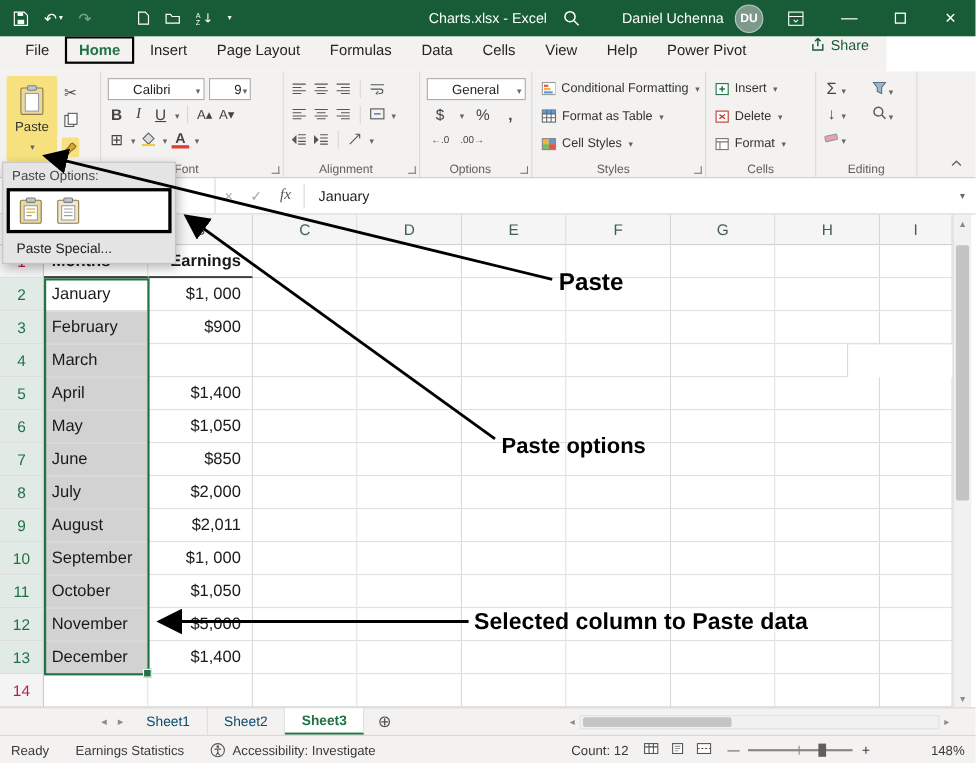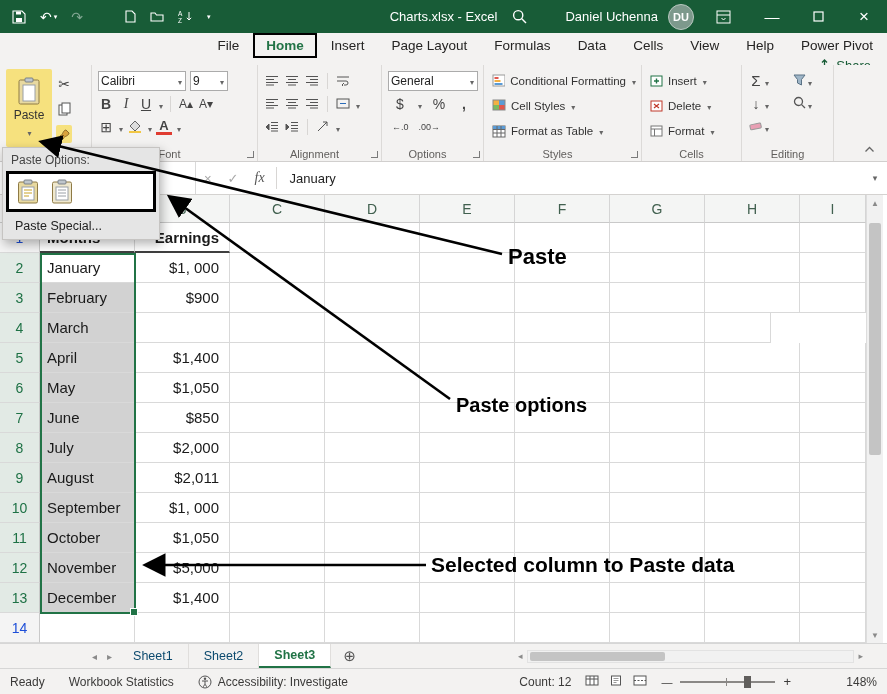--- a/index.html
+++ b/index.html
@@ -20,36 +20,36 @@
   .tb-title { position:absolute; left:0; right:0; text-align:center; top:9px; font-size:13px; pointer-events:none;}
   .tb-right { margin-left:auto; display:flex; align-items:center; height:33px; }
   .tb-search { margin-right:38px; display:flex; align-items:center;}
   .tb-user { font-size:13px; margin-right:10px; }
   .avatar { width:26px; height:26px; border-radius:50%; background:#7d998c; border:1px solid #b9c9c1;
     display:flex; align-items:center; justify-content:center; font-size:11px; font-weight:bold; margin-right:22px;}
   .tb-ribopt { margin-right:18px; display:flex; }
   .winbtn { width:46px; height:33px; display:flex; align-items:center; justify-content:center; font-size:15px; }
 
   
-  .tabrow { position:absolute; top:33px; left:0; width:887px; height:32px; background:#F3F2F1;
-    display:flex; align-items:flex-end; font-size:13.5px; color:#252423; padding-left:10px;flex-direction:column;}
+  .tabrow { position:absolute; top:33px; left:0; width:806px; height:32px; background:#F3F2F1;
+    display:flex; align-items:flex-start; font-size:13.5px; color:#252423; padding-left:10px;}
   .rtab { padding:5px 13px; margin-right:1px; white-space:nowrap; }
   .rtab.active { border:2px solid #000; color:#217346; padding:3px 11px; font-weight:600; }
   .share { margin-left:auto; margin-right:16px; display:flex; align-items:center; gap:5px; color:#185C37; font-size:13px;}
 
   
   .ribbon { position:absolute; top:65px; left:0; width:887px; height:97px; background:#F3F2F1;
     border-bottom:1px solid #D1CFCE; display:flex; z-index:4;}
   .rgroup { position:relative; border-right:1px solid #DCDAD8; padding:4px 5px 16px 6px; }
   .glabel { position:absolute; bottom:1px; left:0; right:10px; text-align:center; font-size:11px; color:#605E5C; }
   .launcher { position:absolute; bottom:3px; right:3px; width:7px; height:7px;
     border-right:1.5px solid #7a7a7a; border-bottom:1.5px solid #7a7a7a; }
   .rrow { display:flex; align-items:center; gap:4px; height:23px; }
   .combo { background:#fff; border:1px solid #ABABAB; height:20px; display:flex; align-items:center;
-    justify-content:space-between; font-size:12px; padding:0 3px 0 2px; color:#222;}
+    justify-content:space-between; font-size:12px; padding:0 3px 0 22px; color:#222;}
   .w86{width:88px} .w38{width:38px} .w88{width:90px}
   .sic { display:inline-flex; align-items:center; justify-content:center; min-width:16px; height:18px;
     font-size:14px; color:#444; line-height:1;}
   .sic.b{font-weight:bold} .sic.i{font-style:italic; font-family:"Liberation Serif",serif;}
   .sic.u{text-decoration:underline}
   .mini::after { content:"▾"; font-size:8px; color:#666; margin-left:1px; }
   .vd { width:1px; height:16px; background:#d8d6d4; margin:0 3px; }
   .fc { border-bottom:3px solid #E03C31; height:16px; font-weight:bold; font-size:13px;}
   .hl { background:#F6E17E; border-radius:2px; }
   .g-clip { width:92px; display:flex; flex-direction:row; gap:4px; padding-bottom:4px;}
@@ -78,21 +78,21 @@
   .gridarea { position:absolute; top:195px; left:0; width:887px; height:448px; background:#fff; overflow:hidden;}
   .colheaders { display:flex; height:28px; }
   .corner { width:40px; height:28px; background:#F4F4F4; border-right:1px solid #C9C9C9; border-bottom:1px solid #C9C9C9; position:relative;}
   .corner::after { content:""; position:absolute; right:2px; bottom:2px; width:0; height:0;
     border-left:9px solid transparent; border-bottom:9px solid #B9C0BC; }
   .chead { width:95px; height:28px; background:#F4F5F4; border-right:1px solid #D5D5D5; border-bottom:1px solid #C9C9C9;
     display:flex; align-items:center; justify-content:center; font-size:14px; color:#41604F; }
   .chead.last { width:66px; }
   .grow { display:flex; height:30px; }
   .rnum { width:40px; background:#F4F4F4; border-right:1px solid #C9C9C9; border-bottom:1px solid #D9D9D9;
-    display:flex; align-items:center; justify-content:center; font-size:14px; color:#1d4ed8; }
+    display:flex; align-items:center; justify-content:center; font-size:14px; color:#be185d; }
   .rnum.sel { background:#E2EAE5; color:#1E7145; }
   .cell { width:95px; border-right:1px solid #D9D9D9; border-bottom:1px solid #D9D9D9; background:#fff;
     font-size:15px; display:flex; align-items:center; padding:0 4px; color:#1A1A1A; overflow:hidden; white-space:nowrap;}
   .cell.lastc { width:66px; }
   .ca { padding-left:7px; }
   .cb { justify-content:flex-end; padding-right:10px; }
   .hdrcell { font-weight:bold; border-bottom:2px solid #3F3F3F; }
   .selbg { background:#D2D2D2; }
   .sel-overlay { position:absolute; left:40px; top:58px; width:96px; height:361px;
     border:2px solid #217346; pointer-events:none; }
@@ -402,36 +402,36 @@
           <rect x="1" y="1" width="12" height="11" fill="#fff" stroke="#999"></rect>
           <rect x="2.5" y="3" width="4" height="2" fill="#E2574C"></rect>
           <rect x="2.5" y="6" width="6" height="2" fill="#F4B042"></rect>
           <rect x="2.5" y="9" width="8" height="2" fill="#5B9BD5"></rect>
         </svg>
       <span>Conditional Formatting</span>
       <span class="mini"></span>
     </div>
     <div class="stackbtn">
       <svg width="14" height="13">
+          <rect x="1" y="1" width="12" height="11" fill="#fff" stroke="#666"></rect>
+          <rect x="1" y="1" width="12" height="3.5" fill="#5B9BD5"></rect>
+          <path d="M1 4.5h12M1 8h12M5 1v11M9 1v11" stroke="#666"></path>
+        </svg>
+      <span>Format as Table</span>
+      <span class="mini"></span>
+    </div>
+    <div class="stackbtn">
+      <svg width="14" height="13">
           <rect x="1" y="1" width="6" height="5" fill="#F4B042"></rect>
           <rect x="7" y="1" width="6" height="5" fill="#5B9BD5"></rect>
           <rect x="1" y="6" width="6" height="5" fill="#7CBB5F"></rect>
           <rect x="7" y="6" width="6" height="5" fill="#E2574C"></rect>
           <rect x="1" y="1" width="12" height="10" fill="none" stroke="#888"></rect>
         </svg>
       <span>Cell Styles</span>
-      <span class="mini"></span>
-    </div>
-    <div class="stackbtn">
-      <svg width="14" height="13">
-          <rect x="1" y="1" width="12" height="11" fill="#fff" stroke="#666"></rect>
-          <rect x="1" y="1" width="12" height="3.5" fill="#5B9BD5"></rect>
-          <path d="M1 4.5h12M1 8h12M5 1v11M9 1v11" stroke="#666"></path>
-        </svg>
-      <span>Format as Table</span>
       <span class="mini"></span>
     </div>
     <div>
         <span class="glabel">Styles</span>
         <span class="launcher"></span>
       </div>
   </div>
 
   <div class="rgroup g-cells">
     <div class="stackbtn">
@@ -714,21 +714,21 @@
     <div class="hsb-track">
         <div class="hsb-thumb"></div>
       </div>
     <span class="hsb-arrow">▸</span>
   </div>
 </div>
 
 <div class="statusbar">
   <div class="sb-left">
     <span>Ready</span>
-    <span>Workbook Statistics</span>
+    <span>Earnings Statistics</span>
     <span class="sb-acc">
       <svg width="14" height="14">
           <circle cx="7" cy="7" r="6" fill="none" stroke="#555"></circle>
           <circle cx="7" cy="3.8" r="1.2" fill="#555"></circle>
           <path d="M4 6h6M7 6v3.2M7 9.2l-1.8 2.6M7 9.2l1.8 2.6" stroke="#555" fill="none"></path>
         </svg>
       <span>Accessibility: Investigate</span>
     </span>
   </div>
   <div class="sb-right">

